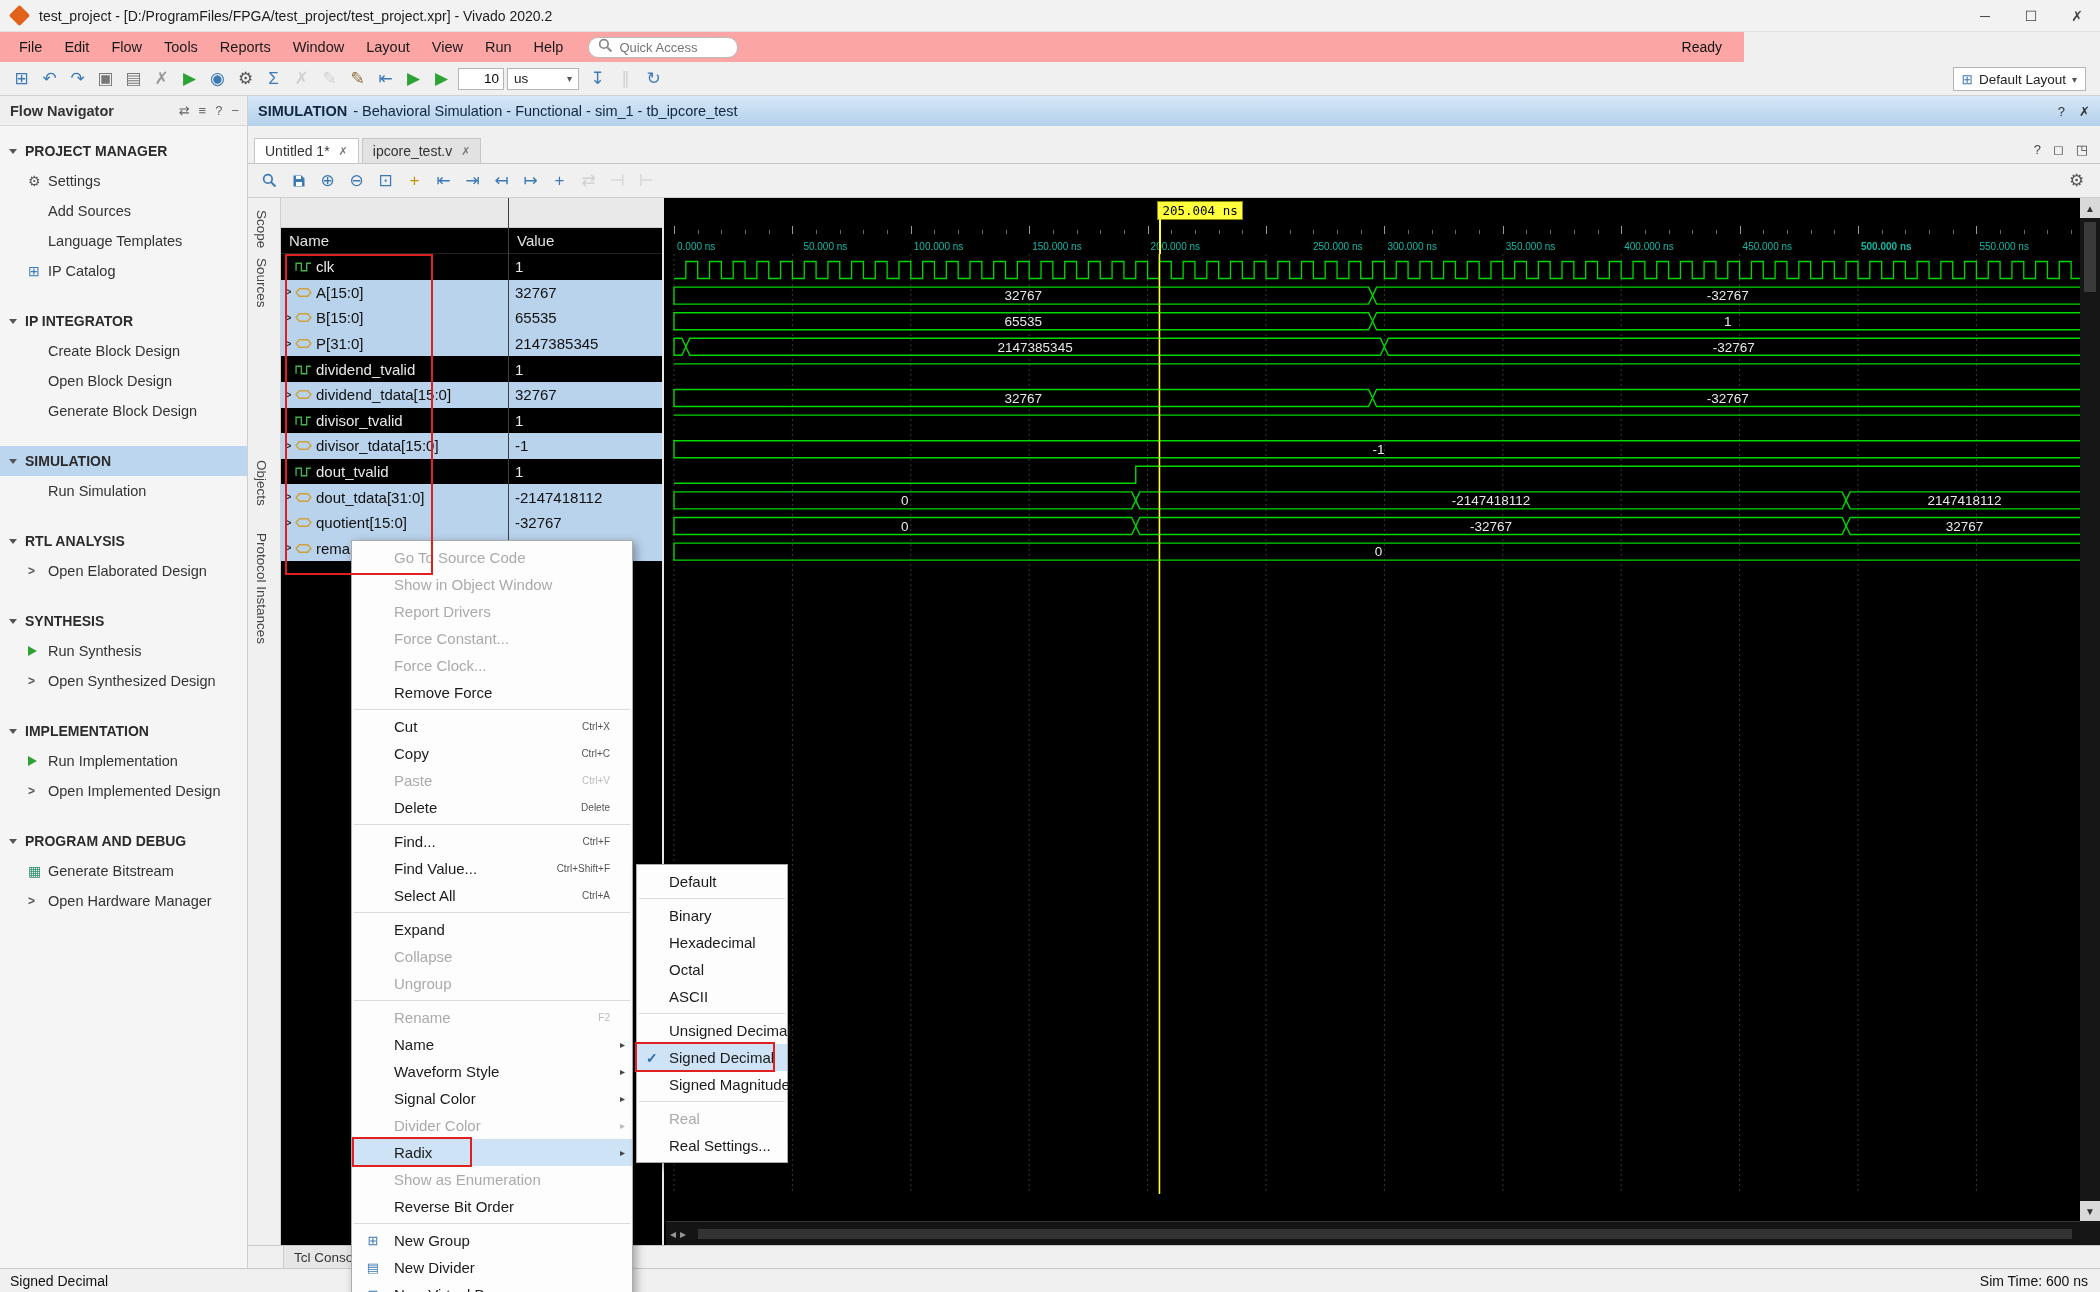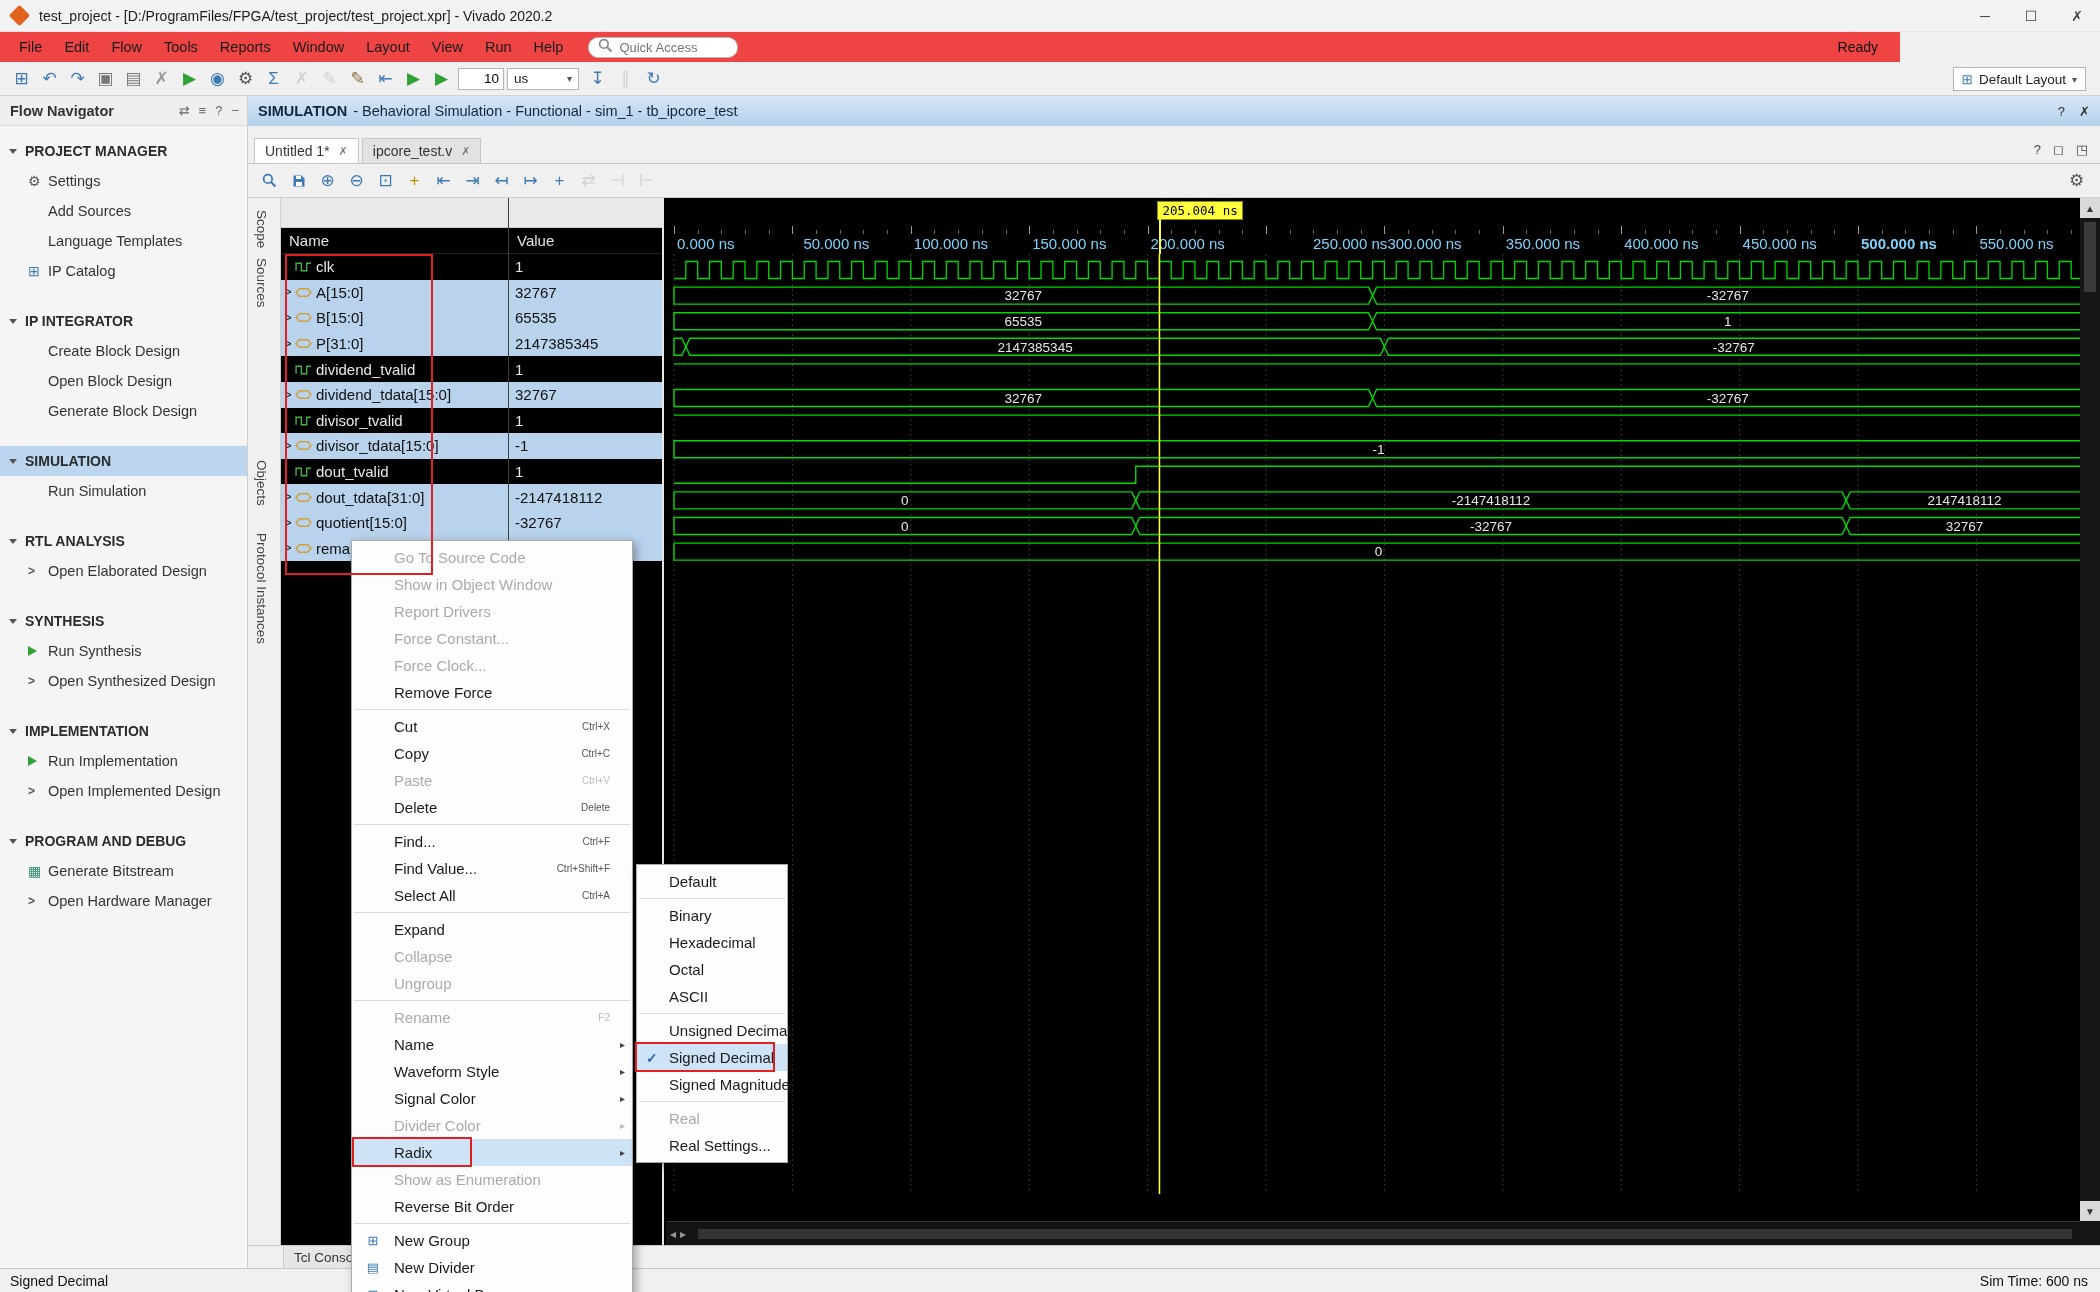--- a/index.html
+++ b/index.html
@@ -5,21 +5,21 @@
   *{margin:0;padding:0;box-sizing:border-box}
   html,body{width:2100px;height:1292px;overflow:hidden}
   body{position:relative;font-family:"Liberation Sans",sans-serif;background:#f0f0f0;color:#222}
   
   .titlebar{position:absolute;left:0;top:0;width:2100px;height:32px;background:#f2f2f2;border-bottom:1px solid #e2e2e2;display:flex;align-items:center}
   .vivado-logo{width:15px;height:15px;background:#e0621d;transform:rotate(45deg);margin:0 12px 0 12px;border-radius:2px}
   .title-text{font-size:14px;color:#1c1c1c;white-space:nowrap}
   .win-controls{margin-left:auto;display:flex;height:100%}
   .win-btn{width:46px;height:100%;display:flex;align-items:center;justify-content:center;font-size:14px;color:#444}
   
-  .menubar{position:absolute;left:0;top:32px;width:1900px;height:30px;background:#ef4444;display:flex;align-items:center;padding-left:8px}
+  .menubar{position:absolute;left:0;top:32px;width:1744px;height:30px;background:#fca5a5;display:flex;align-items:center;padding-left:8px}
   .menu-item{padding:0 11px;height:100%;display:flex;align-items:center;font-size:14.5px;color:#1a1a1a}
   .quick-access{display:flex;align-items:center;margin-left:14px;width:150px;height:21px;border:1px solid #b9b9b9;border-radius:10px;background:#fff;padding:0 8px;gap:5px}
   .quick-access input{border:none;outline:none;width:100%;font-size:13px;color:#777;background:transparent;font-family:"Liberation Sans",sans-serif}
   .ready-label{position:absolute;right:22px;top:0;height:100%;display:flex;align-items:center;font-size:14px;color:#111}
   
   .toolbar{position:absolute;left:0;top:62px;width:2100px;height:34px;background:#f0f0f0;border-bottom:1px solid #d2d2d2;display:flex;align-items:center;padding-left:8px;gap:1px}
   .tbi{width:27px;height:26px;display:flex;align-items:center;justify-content:center;font-size:17px;line-height:1}
   .tbi.dis{opacity:.45}
   .time-input{width:46px;height:22px;border:1px solid #b5b5b5;background:#fff;font-size:13.5px;text-align:right;padding-right:4px;margin:0 2px;font-family:"Liberation Sans",sans-serif}
   .unit-select{width:72px;height:22px;border:1px solid #b5b5b5;background:#fff;font-size:13.5px;display:flex;align-items:center;padding:0 6px;gap:4px;margin-right:4px}
@@ -63,21 +63,21 @@
   .rows{position:absolute;left:0;top:56px;width:100%}
   .sig-row{height:25.6px;display:flex;align-items:center;font-size:15px;color:#e8e8e8;white-space:nowrap}
   .sig-row.sel{background:#b9d3ec;color:#101010}
   .sig-expand{width:14px;text-align:center;font-size:12px;color:inherit}
   .sig-icon{width:21px;display:flex;align-items:center}
   .val-row{height:25.6px;display:flex;align-items:center;padding-left:6px;font-size:15px;color:#e8e8e8;white-space:nowrap}
   .val-row.sel{background:#b9d3ec;color:#101010}
   .timeline{position:absolute;left:0;top:0;width:100%;height:56px;background:#000;overflow:hidden}
   .tl-minor{position:absolute;bottom:20px;width:1px;height:4px;background:#6a6a6a}
   .tl-major{position:absolute;bottom:20px;width:1px;height:8px;background:#9a9a9a}
-  .tl-label{position:absolute;bottom:2px;font-size:15px;color:#7dd3fc;white-space:nowrap}
+  .tl-label{position:absolute;bottom:2px;font-size:10px;color:#14b8a6;white-space:nowrap}
   .cursor-label{position:absolute;top:3px;background:#ffff3d;color:#000;font-family:"DejaVu Sans Mono",monospace;font-size:12.5px;padding:1px 4px;border:1px solid #8a8a00}
   .cursor-stem{position:absolute;top:21px;width:2px;height:35px;background:#ffff32}
   .wave-holder{position:absolute;left:0;top:56px;width:1414px;height:967px}
   .hscroll{position:absolute;left:0;bottom:0;width:100%;height:24px;background:#141414;border-top:1px solid #333;display:flex;align-items:center;padding-left:4px;gap:4px;color:#999;font-size:12px}
   .hthumb{height:10px;background:#333;flex:1;margin:0 8px}
   .vscroll{position:absolute;right:0;top:0;width:20px;height:100%;background:#161616}
   .vs-btn{position:absolute;left:0;width:20px;height:20px;background:#d9d9d9;color:#333;font-size:10px;display:flex;align-items:center;justify-content:center}
   .vs-thumb{position:absolute;left:4px;top:24px;width:12px;height:70px;background:#3a3a3a}
   .bottom-bar{position:absolute;left:248px;top:1245px;width:1852px;height:23px;background:#f0f0f0;border-top:1px solid #c8c8c8;display:flex;align-items:center}
   .bottom-tab{margin-left:35px;height:100%;display:flex;align-items:center;padding:0 10px;border-right:1px solid #ccc;border-left:1px solid #ccc;font-size:13.5px;color:#333;background:#e6e6e6;white-space:nowrap;overflow:hidden}

